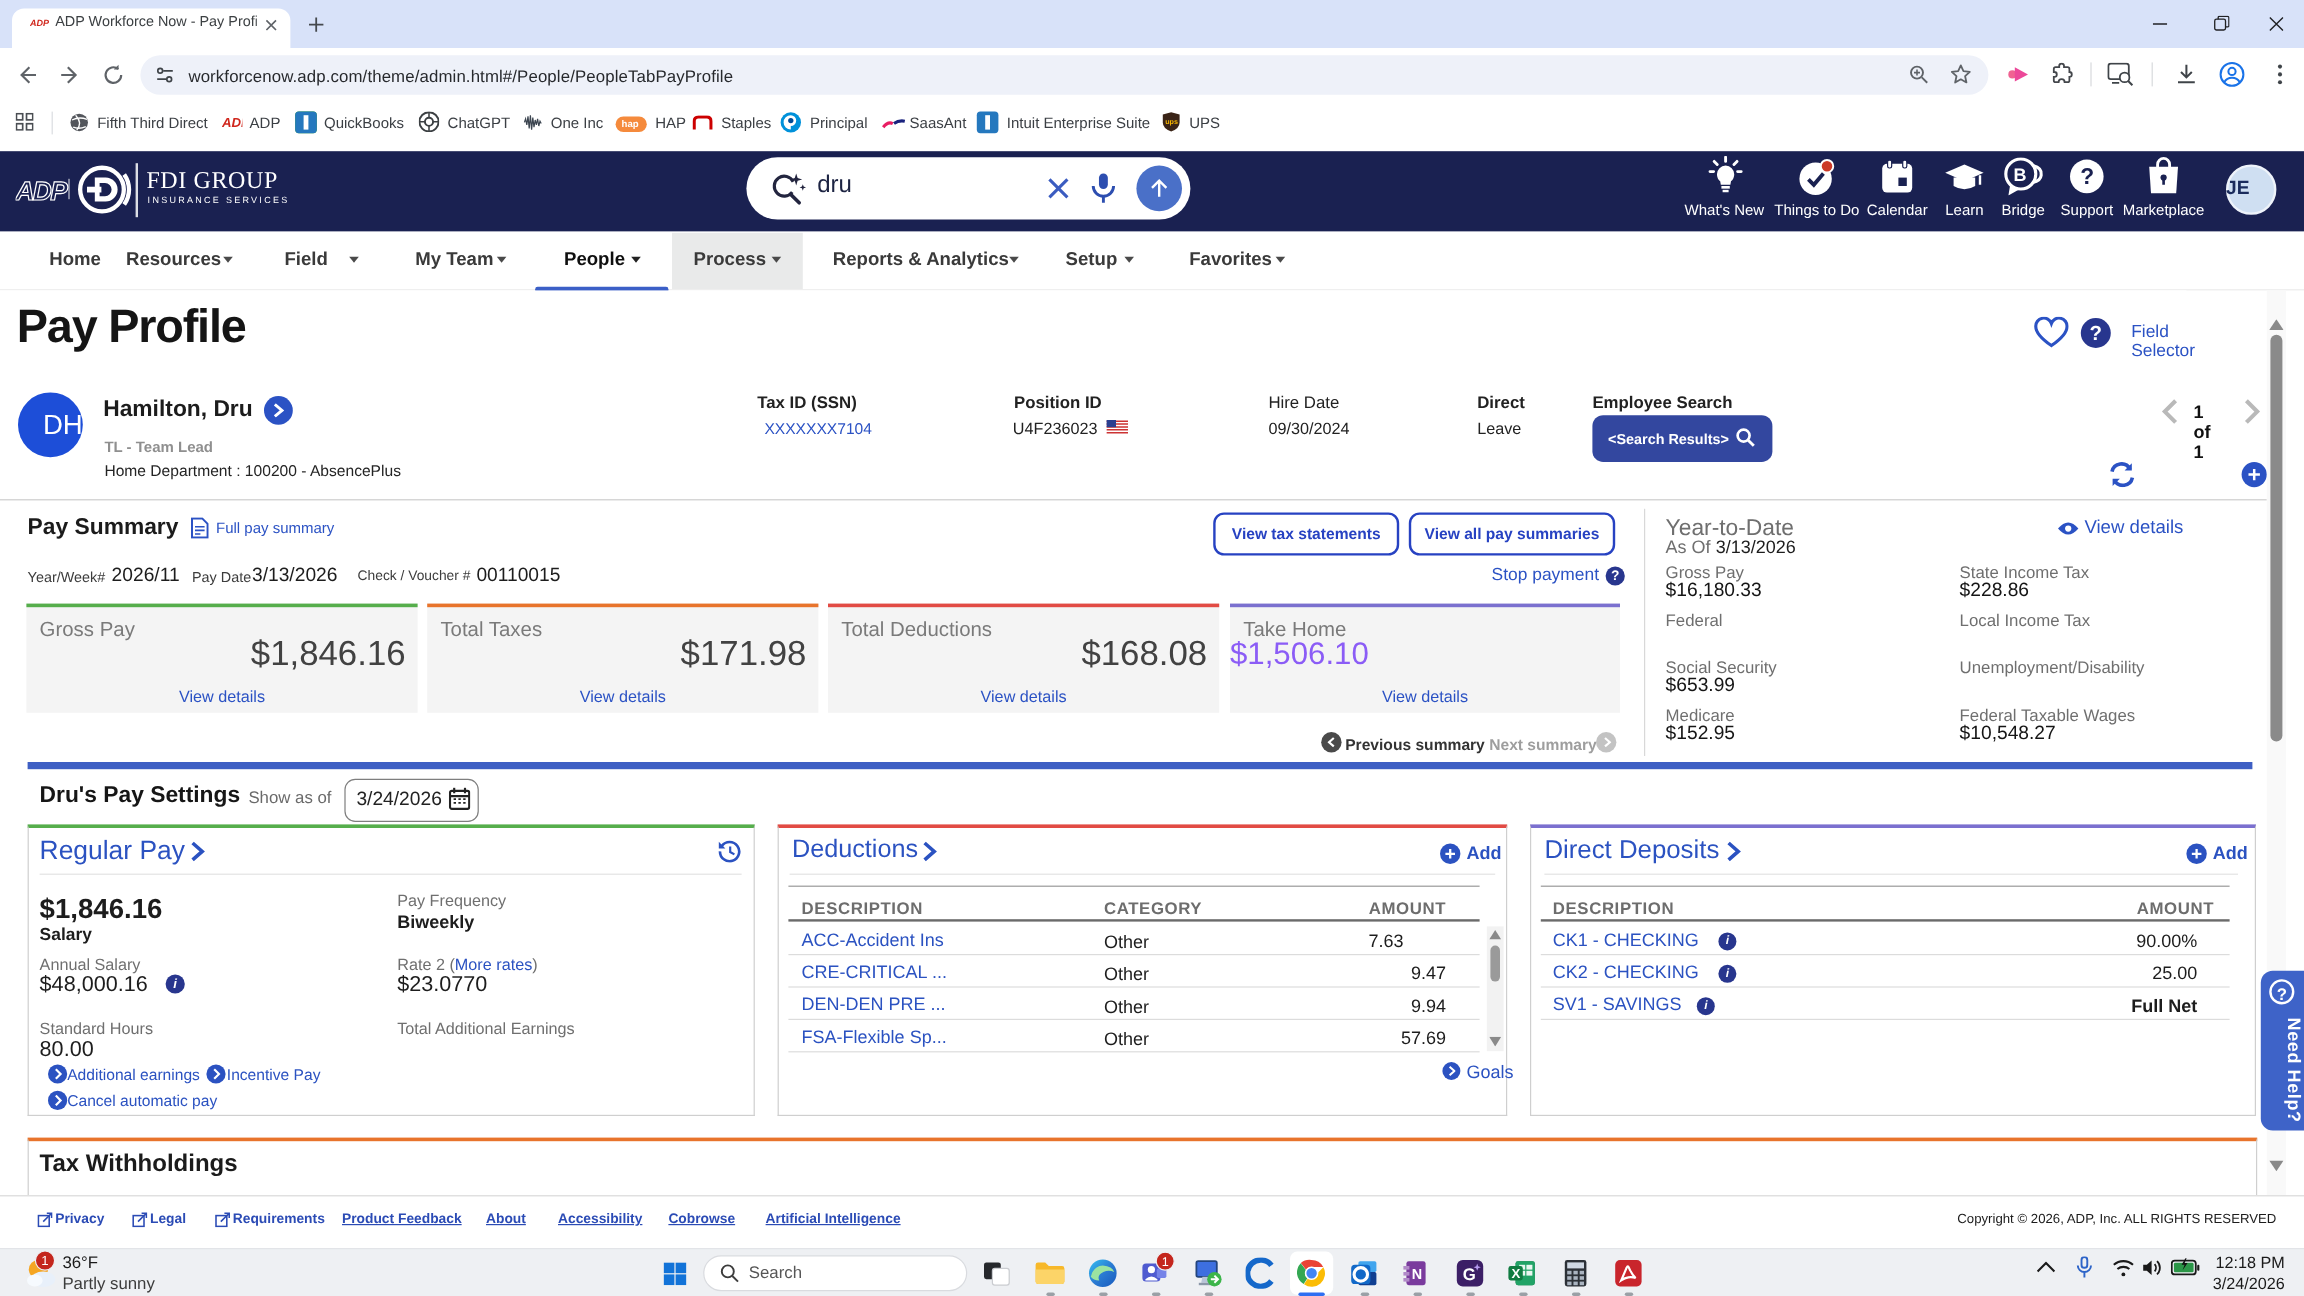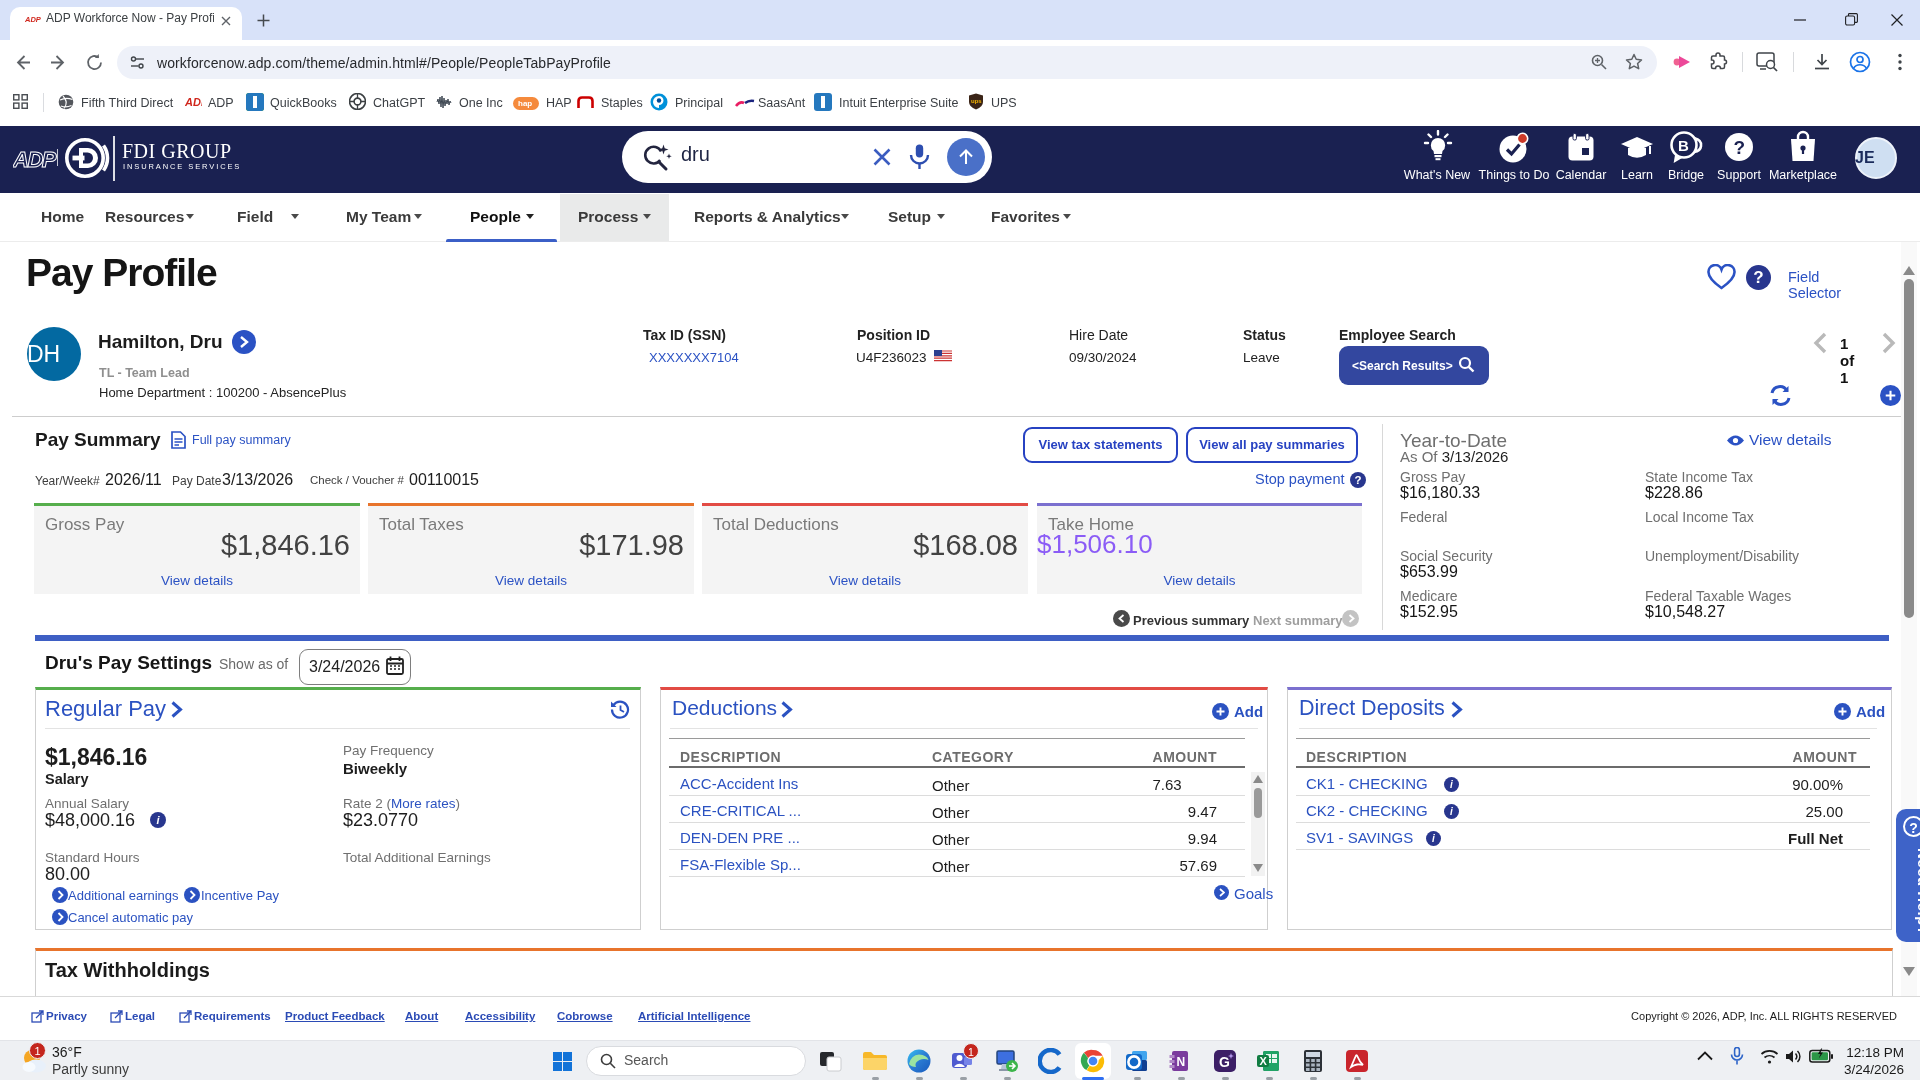--- a/index.html
+++ b/index.html
@@ -19,21 +19,21 @@
 .bm { position:absolute; top:11px; font-size:12.5px; color:#3b3f44; white-space:nowrap; }
 
 #adphead { position:absolute; left:0; top:126px; width:1920px; height:67px; background:#1a2151; }
 #searchpill { position:absolute; left:622px; top:5px; width:370px; height:52px; background:#fff; border-radius:26px; }
 .hlabel { position:absolute; top:42px; font-size:12.5px; color:#fff; text-align:center; white-space:nowrap; }
 
 #navbar { position:absolute; left:0; top:193px; width:1920px; height:49px; background:#fff; border-bottom:1px solid #ececec; }
 .navitem { position:absolute; top:15px; font-size:15.5px; font-weight:bold; color:#3a3a3a; white-space:nowrap; }
 .caret { position:absolute; top:21px; width:0; height:0; border-left:4.5px solid transparent; border-right:4.5px solid transparent; border-top:5.5px solid #4a4a4a; }
 
-#content { position:absolute; left:12px; top:242px; width:1822px; height:754px; background:#fff; }
+#content { position:absolute; left:0; top:242px; width:1822px; height:754px; background:#fff; }
 .card { position:absolute; background:#f4f4f4; }
 .ctop { position:absolute; left:0; top:0; width:100%; height:3px; }
 .pcard { position:absolute; background:#fff; border:1px solid #cfcfcf; }
 .thead { font-size:14px; font-weight:bold; color:#6d6d6d; letter-spacing:0.5px; }
 .trow { font-size:15px; color:#1d1d1d; }
 .rowsep { position:absolute; height:1px; background:#dcdcdc; }
 
 #footer { position:absolute; left:0; top:996px; width:1920px; height:44px; background:#fff; border-top:1px solid #d9d9d9; }
 .flink { position:absolute; top:13px; font-size:11.5px; font-weight:bold; color:#2b4bb5; white-space:nowrap; }
 
@@ -298,40 +298,40 @@
 
   <div id="content">
 
     <div class="abs" style="left:14px;top:9px;font-size:39px;font-weight:bold;letter-spacing:-1px;color:#151515">Pay Profile</div>
     <svg class="svgi" style="left:1695px;top:22px" width="29" height="26" viewBox="0 0 29 26">
         <path d="M14.5 24 C6 18 1.5 13 1.5 8.2 A6.7 6.7 0 0 1 14.5 5.5 A6.7 6.7 0 0 1 27.5 8.2 C27.5 13 23 18 14.5 24 Z" fill="none" stroke="#2b52c4" stroke-width="2.6"></path>
       </svg>
     <div class="abs" style="left:1734px;top:23px;width:25px;height:25px;border-radius:50%;background:#28368e;color:#fff;text-align:center;line-height:25px;font-size:17px;font-weight:bold">?</div>
     <div class="abs" style="left:1776px;top:27px;font-size:14.5px;color:#2b52c4">Field Selector</div>
 
-    <div class="abs" style="left:15px;top:85px;width:54px;height:54px;border-radius:50%;background:#0369a1;color:#fff;text-align:left;line-height:54px;font-size:23px">DH</div>
+    <div class="abs" style="left:15px;top:85px;width:54px;height:54px;border-radius:50%;background:#1d4ed8;color:#fff;text-align:right;line-height:54px;font-size:23px">DH</div>
     <div class="abs" style="left:86px;top:89px;font-size:19px;font-weight:bold;color:#1c1c1c">Hamilton, Dru</div>
     <div class="abs" style="left:220px;top:88px;width:24px;height:24px;border-radius:50%;background:#2b52c4"></div>
     <svg class="svgi" style="left:227px;top:94px" width="10" height="12" viewBox="0 0 10 12">
         <path d="M2 1 L8 6 L2 11" stroke="#fff" stroke-width="2.4" fill="none"></path>
       </svg>
     <div class="abs" style="left:87px;top:124px;font-size:12.5px;font-weight:bold;color:#8f8f8f">TL - Team Lead</div>
     <div class="abs" style="left:87px;top:143px;font-size:13px;color:#242424">Home Department : 100200 - AbsencePlus</div>
     <div class="abs" style="left:631px;top:85px;font-size:14px;font-weight:bold;color:#222">Tax ID (SSN)</div>
     <div class="abs" style="left:637px;top:108px;font-size:13px;color:#2b52c4">XXXXXXX7104</div>
     <div class="abs" style="left:845px;top:85px;font-size:14px;font-weight:bold;color:#222">Position ID</div>
     <div class="abs" style="left:844px;top:108px;font-size:13.5px;color:#222">U4F236023</div>
     <svg class="svgi" style="left:922px;top:108px" width="18" height="12" viewBox="0 0 18 12">
         <rect width="18" height="12" fill="#fff"></rect>
         <path d="M0 1 H18 M0 3.4 H18 M0 5.8 H18 M0 8.2 H18 M0 10.6 H18" stroke="#c33" stroke-width="1.2"></path>
         <rect width="8" height="6" fill="#2b3f90"></rect>
       </svg>
     <div class="abs" style="left:1057px;top:85px;font-size:14px;font-weight:normal;color:#222">Hire Date</div>
     <div class="abs" style="left:1057px;top:108px;font-size:13.5px;color:#222">09/30/2024</div>
-    <div class="abs" style="left:1231px;top:85px;font-size:14px;font-weight:bold;color:#222">Status</div>
+    <div class="abs" style="left:1231px;top:85px;font-size:14px;font-weight:bold;color:#222">Direct</div>
     <div class="abs" style="left:1231px;top:108px;font-size:13.5px;color:#222">Leave</div>
     <div class="abs" style="left:1327px;top:85px;font-size:14px;font-weight:bold;color:#222">Employee Search</div>
     <div class="abs" style="left:1327px;top:104px;width:150px;height:39px;border-radius:9px;background:#33479f"></div>
     <div class="abs" style="left:1340px;top:117px;font-size:12px;font-weight:bold;color:#fff">&lt;Search Results&gt;</div>
     <svg class="svgi" style="left:1446px;top:114px" width="17" height="17" viewBox="0 0 17 17">
         <circle cx="7" cy="7" r="5" fill="none" stroke="#fff" stroke-width="2.2"></circle>
         <path d="M10.8 10.8 L15.5 15.5" stroke="#fff" stroke-width="2.4"></path>
       </svg>
     <svg class="svgi" style="left:1800px;top:90px" width="16" height="22" viewBox="0 0 16 22">
         <path d="M13 2 L4 11 L13 20" stroke="#b9b9b9" stroke-width="3.4" fill="none"></path>

